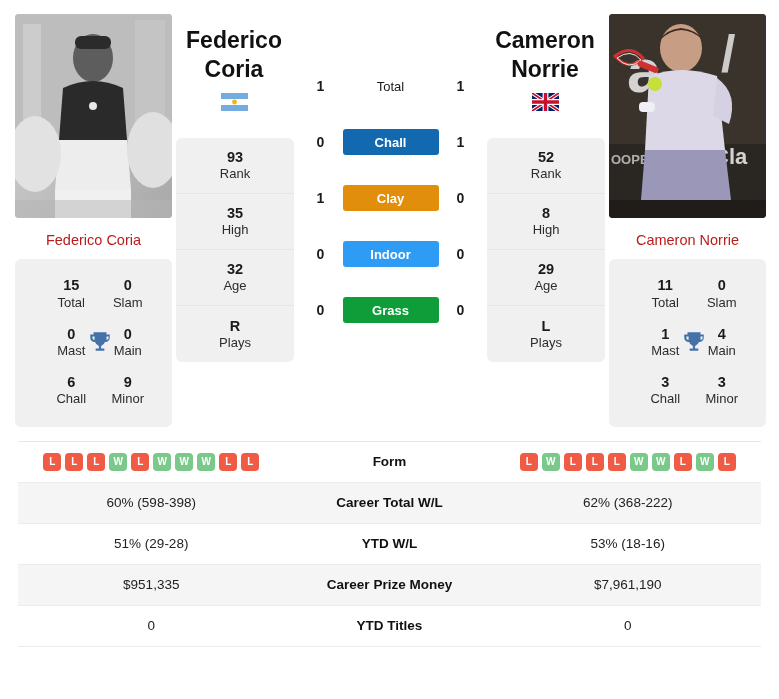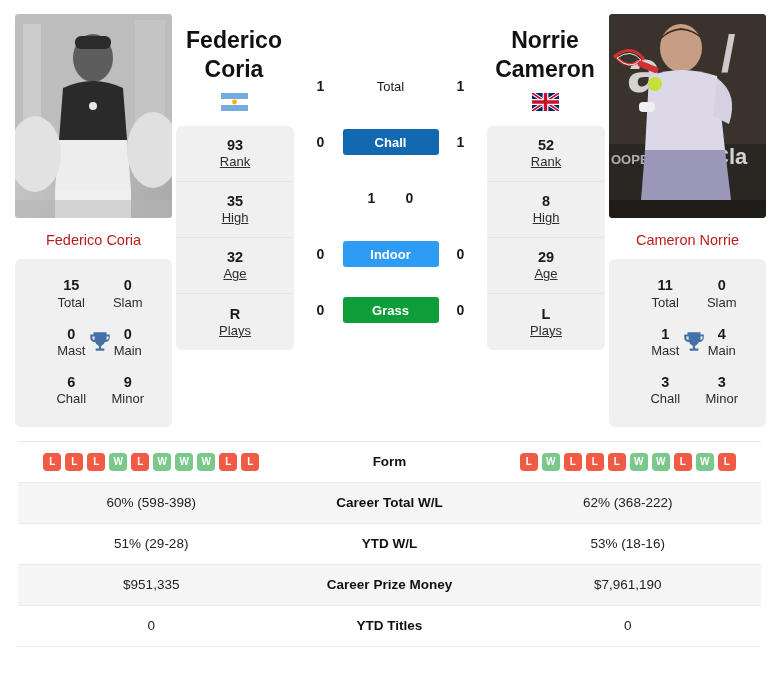--- a/index.html
+++ b/index.html
@@ -53,37 +53,37 @@
   .tcell { width: 50%; text-align: center; line-height: 1.25; }
   .tcell .num { font-size: 14.5px; font-weight: bold; color: #1a1a1a; }
   .tcell .lbl { font-size: 13px; color: #2c2c2c; }
   .trophy {
     position: absolute; left: 50%; top: 50%;
     transform: translate(-50%, -50%);
     width: 26px; height: 26px;
   }
 
   
-  .scol { width: 118px; flex: 0 0 118px; margin: 2px 4px; }
+  .scol { width: 118px; flex: 0 0 118px; margin: 14px 4px; }
   .scol-spacer { height: 110px; }
   .stack {
     background: #f0f0f0;
     border-radius: 6px;
     overflow: hidden;
   }
   .scell {
     height: 56px;
     display: flex; flex-direction: column;
     align-items: center; justify-content: center;
     border-bottom: 1px solid #e4e4e4;
     line-height: 1.25;
   }
   .scell:last-child { border-bottom: none; }
   .scell .num { font-size: 14.5px; font-weight: bold; color: #1a1a1a; }
-  .scell .lbl { font-size: 13px; color: #2c2c2c; text-decoration: underline; }
+  .scell .lbl { font-size: 13px; color: #2c2c2c; }
 
   
   .ccol { width: 185px; flex: 0 0 185px; padding-top: 44px; }
   .hrow {
     display: flex; align-items: center; justify-content: center;
     height: 56px;
     gap: 0;
   }
   .hnum {
     width: 38px; text-align: center;
@@ -153,22 +153,22 @@
       <div class="hname">Coria</div>
       <svg class="flag" viewBox="0 0 27 18">
         <rect width="27" height="18" fill="#fff"></rect>
         <rect width="27" height="6" fill="#74acdf"></rect>
         <rect y="12" width="27" height="6" fill="#74acdf"></rect>
         <circle cx="13.5" cy="9" r="2.4" fill="#f6b40e"></circle>
       </svg>
     </div>
     <div style="width:185px"></div>
     <div class="hname-box" style="width:126px">
+      <div class="hname">Cameron</div>
       <div class="hname">Norrie</div>
-      <div class="hname">Cameron</div>
       <svg class="flag" viewBox="0 0 30 20">
         <rect width="30" height="20" fill="#012169"></rect>
         <path d="M0,0 L30,20 M30,0 L0,20" stroke="#fff" stroke-width="4"></path>
         <path d="M0,0 L30,20 M30,0 L0,20" stroke="#C8102E" stroke-width="2"></path>
         <path d="M15,0 V20 M0,10 H30" stroke="#fff" stroke-width="6.5"></path>
         <path d="M15,0 V20 M0,10 H30" stroke="#C8102E" stroke-width="3.8"></path>
       </svg>
     </div>
     <div style="width:157px"></div>
   </div>
@@ -268,20 +268,23 @@
           </div>
           <div class="hrow">
             <div class="hnum">0</div>
             <div class="hlabel-plain">
               <div class="hbadge" style="background: rgb(18, 105, 176); margin: 0px auto;">Chall</div>
             </div>
             <div class="hnum">1</div>
           </div>
           <div class="hrow">
             <div class="hnum">1</div>
+            <div class="hlabel-plain">
+              <div class="hbadge" style="background: rgb(224, 142, 11); margin: 0px auto;">Clay</div>
+            </div>
             <div class="hnum">0</div>
           </div>
           <div class="hrow">
             <div class="hnum">0</div>
             <div class="hlabel-plain">
               <div class="hbadge" style="background: rgb(46, 155, 245); margin: 12px auto;">Indoor</div>
             </div>
             <div class="hnum">0</div>
           </div>
           <div class="hrow">

